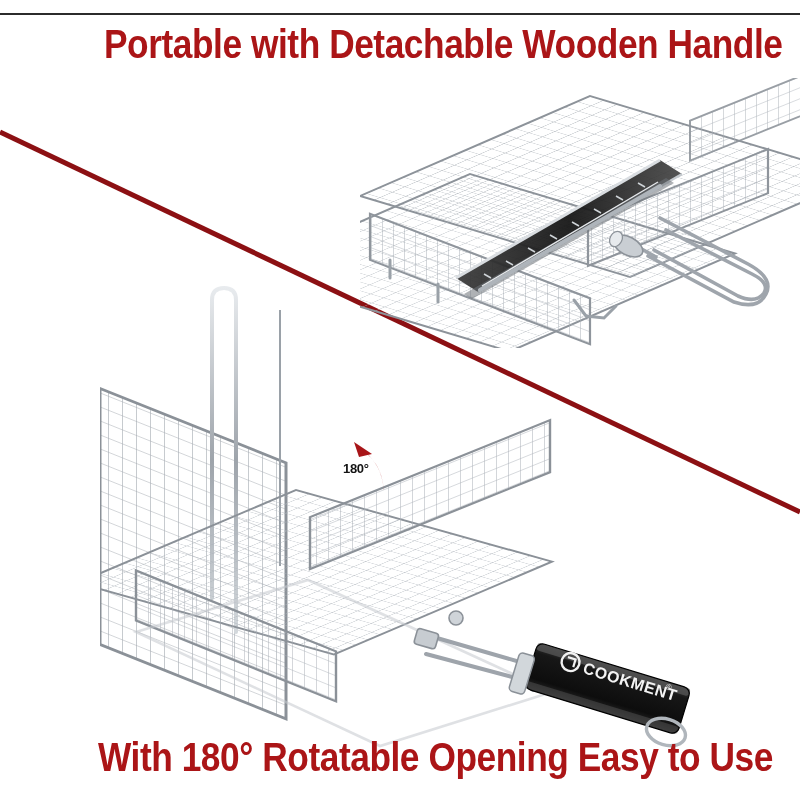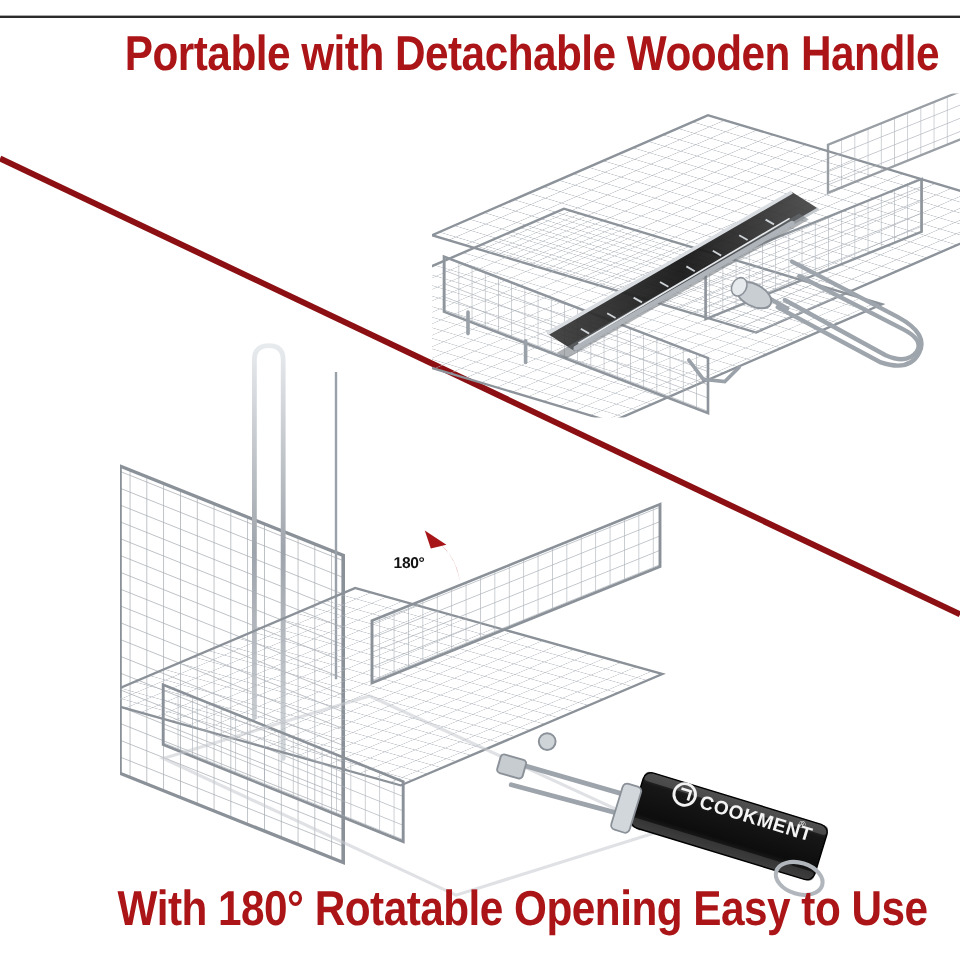--- a/index.html
+++ b/index.html
@@ -57,21 +57,21 @@
   #product-top-svg { left: 360px; top: 78px; }
   #product-bottom-svg { left: 100px; top: 280px; }
   
   #rotation-callout {
     position: absolute;
     left: 328px; top: 440px;
     width: 80px; height: 56px;
   }
   #rotation-label {
     position: absolute;
-    left: 0px; top: 21px;
+    left: 15px; top: 21px;
     font-size: 13px;
     font-weight: bold;
     color: #131313;
     font-family: "Liberation Sans", sans-serif;
     letter-spacing: -0.3px;
   }
   #rotation-arrow-svg {
     position: absolute;
     left: 22px; top: 0px;
   }

